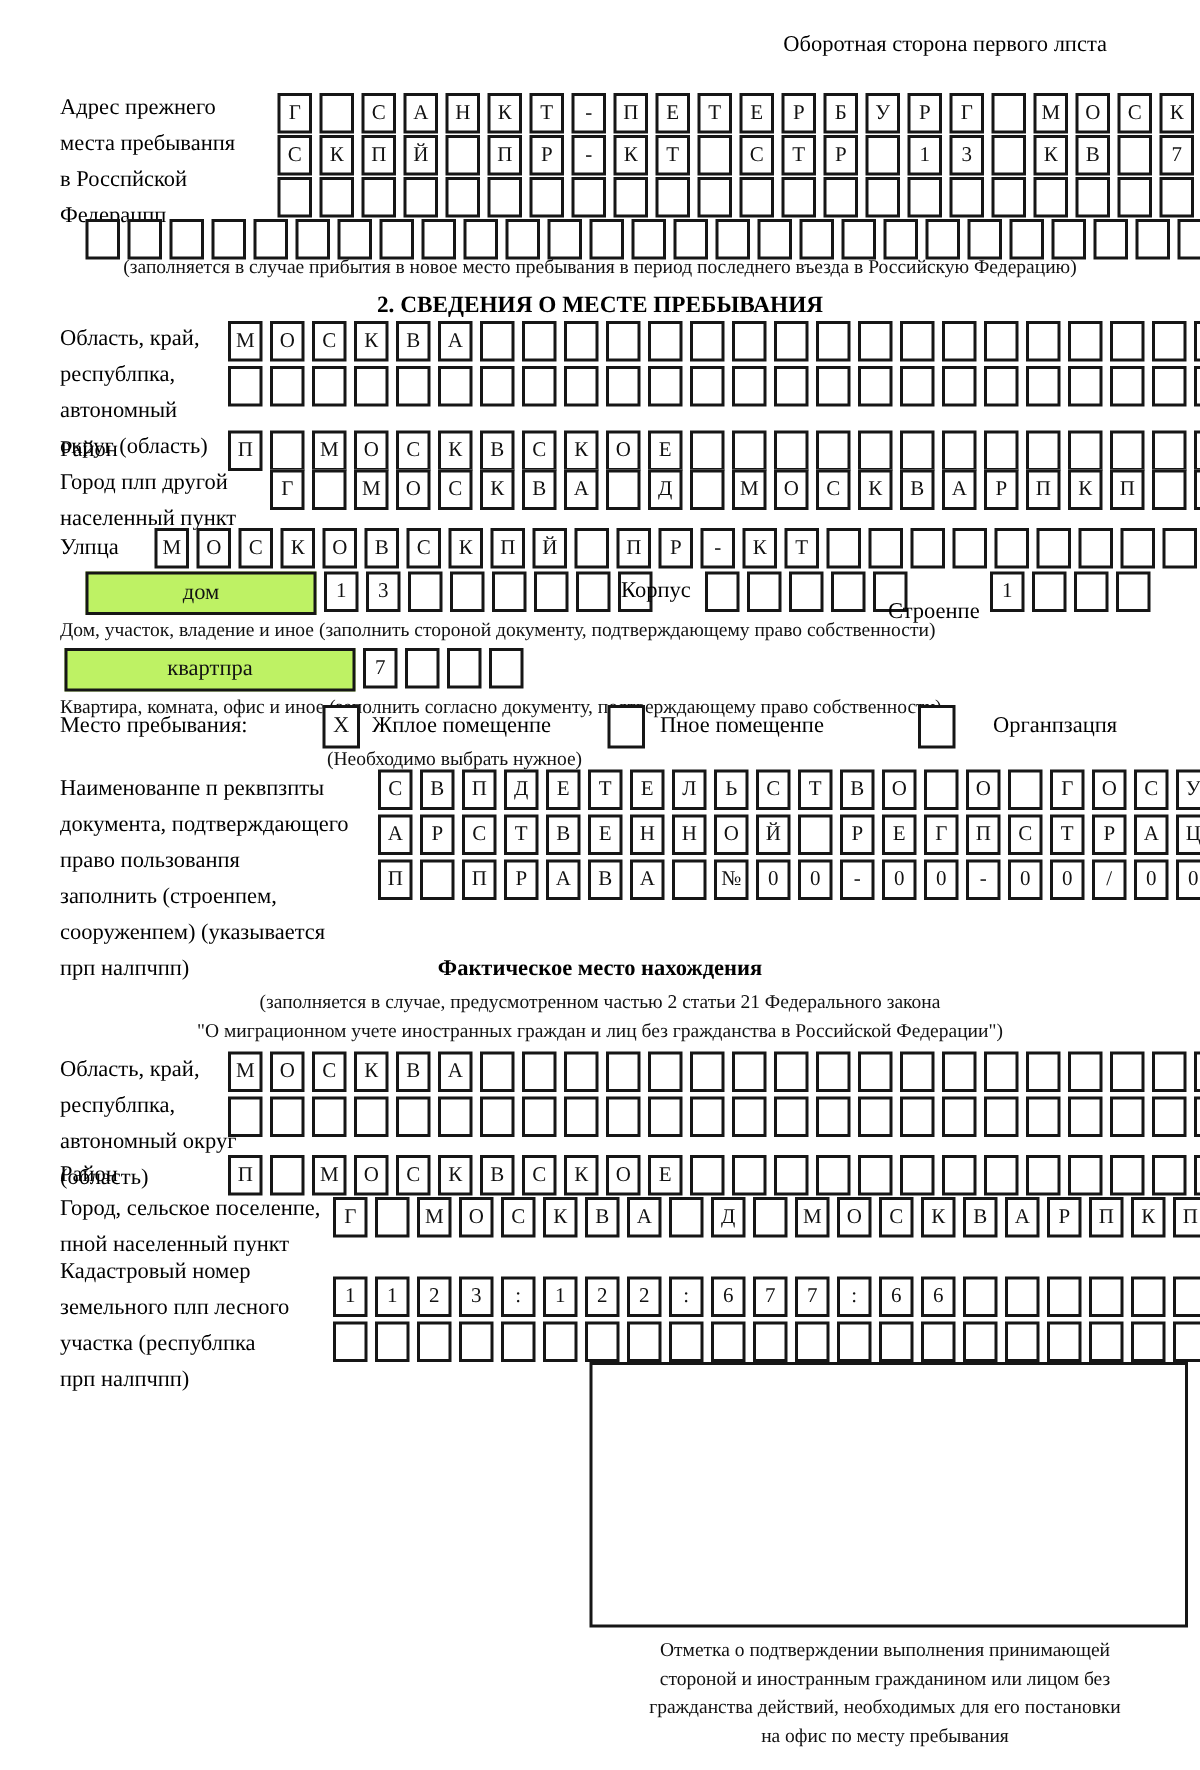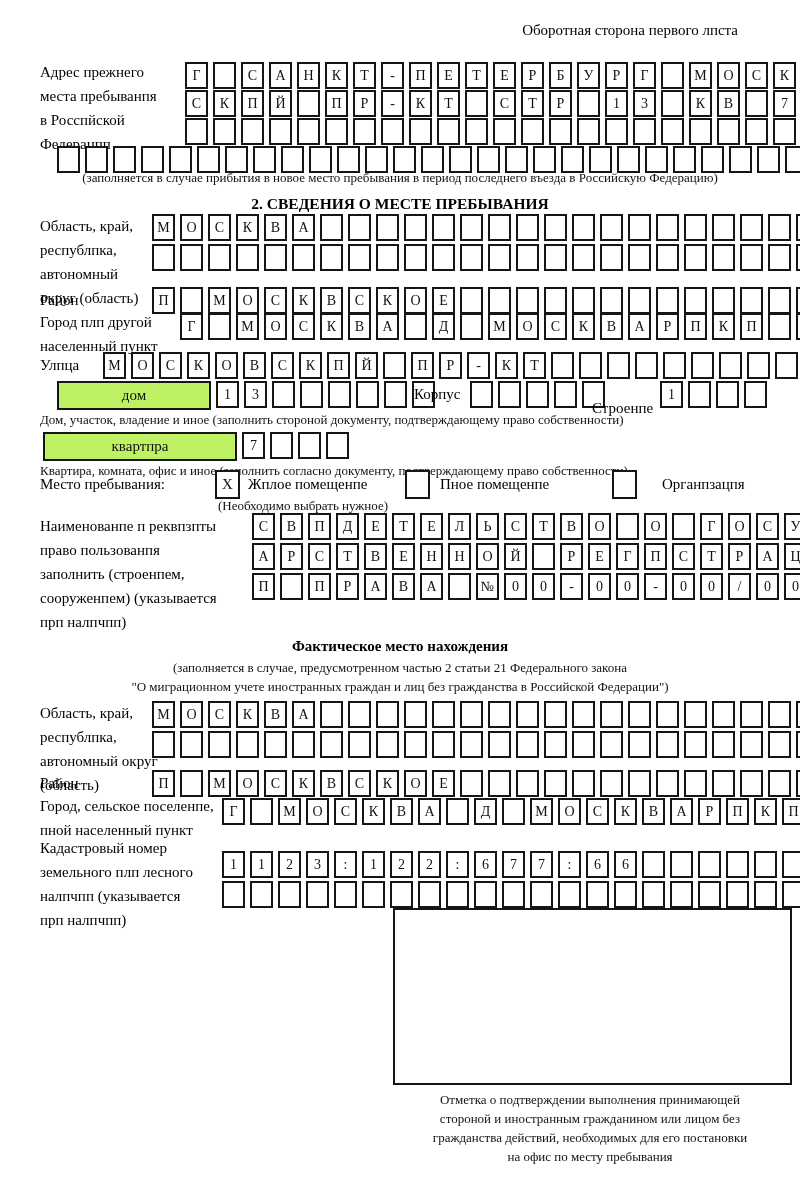--- a/index.html
+++ b/index.html
@@ -345,20 +345,21 @@
   <div class="checkbox" style="left:215px;top:470px;">X</div>
   <div class="abs lbl" style="left:248px;top:472px;">Жплое помещенпе</div>
   <div class="checkbox" style="left:405px;top:470px;"></div>
   <div class="abs lbl" style="left:440px;top:472px;">Пное помещенпе</div>
   <div class="checkbox" style="left:612px;top:470px;"></div>
   <div class="abs lbl" style="left:662px;top:472px;">Органпзацпя</div>
   <div class="abs cap" style="left:218px;top:498px;">(Необходимо выбрать нужное)</div>
 
   <div class="abs" style="left:40px;top:514px;width:210px;">
     <div class="lbl">Наименованпе п реквпзпты</div>
+    <div class="lbl">документа, подтверждающего</div>
     <div class="lbl">право пользованпя</div>
     <div class="lbl">заполнить (строенпем,</div>
     <div class="lbl">сооруженпем) (указывается</div>
     <div class="lbl">прп налпчпп)</div>
   </div>
   <div class="row" style="left:252px;top:513px;">
       <span class="cell">С</span>
       <span class="cell">В</span>
       <span class="cell">П</span>
       <span class="cell">Д</span>
@@ -539,21 +540,21 @@
       <span class="cell">А</span>
       <span class="cell">Р</span>
       <span class="cell">П</span>
       <span class="cell">К</span>
       <span class="cell">П</span>
     </div>
 
   <div class="abs" style="left:40px;top:836px;width:180px;">
     <div class="lbl">Кадастровый номер</div>
     <div class="lbl">земельного плп лесного</div>
-    <div class="lbl">налпчпп (указывается</div>
+    <div class="lbl">участка (республпка</div>
     <div class="lbl">прп налпчпп)</div>
   </div>
   <div class="row" style="left:222px;top:851px;">
       <span class="cell">1</span>
       <span class="cell">1</span>
       <span class="cell">2</span>
       <span class="cell">3</span>
       <span class="cell">:</span>
       <span class="cell">1</span>
       <span class="cell">2</span>

